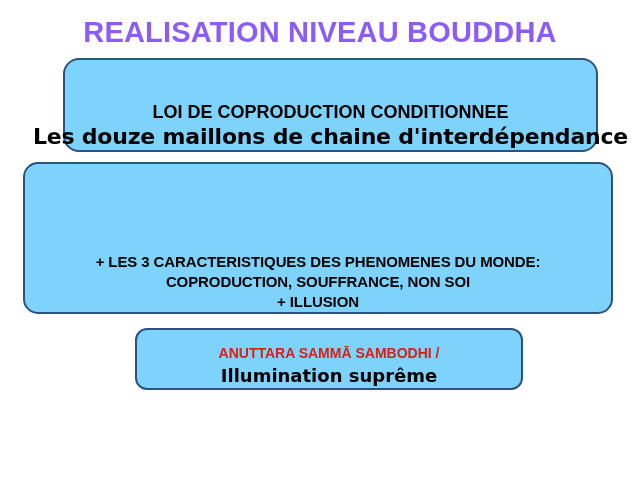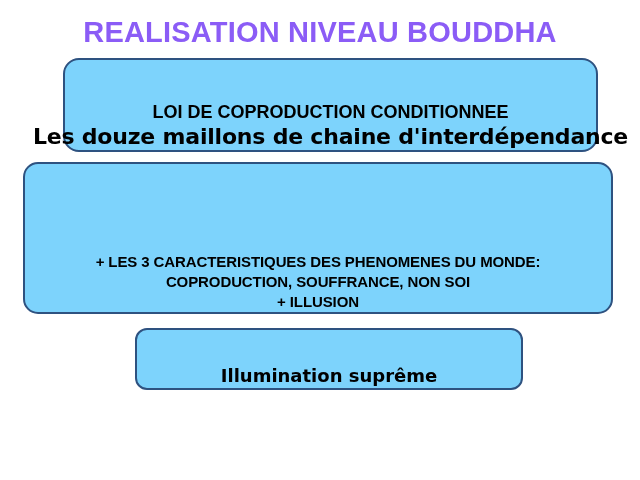--- a/index.html
+++ b/index.html
@@ -114,16 +114,17 @@
     <div class="line-humanist t2">Les douze maillons de chaine d'interdépendance</div>
   </div>
 
   <div class="rbox box-middle">
     <div class="line-arial m-line">+ LES 3 CARACTERISTIQUES DES PHENOMENES DU MONDE:</div>
     <div class="line-arial m-line">COPRODUCTION, SOUFFRANCE, NON SOI</div>
     <div class="line-arial m-line">+ ILLUSION</div>
   </div>
 
   <div class="rbox box-bottom">
+    <div class="line-arial b1">ANUTTARA SAMMĀ SAMBODHI /</div>
     <div class="line-humanist b2">Illumination suprême</div>
   </div>
 
 </div>
 
 </body></html>

